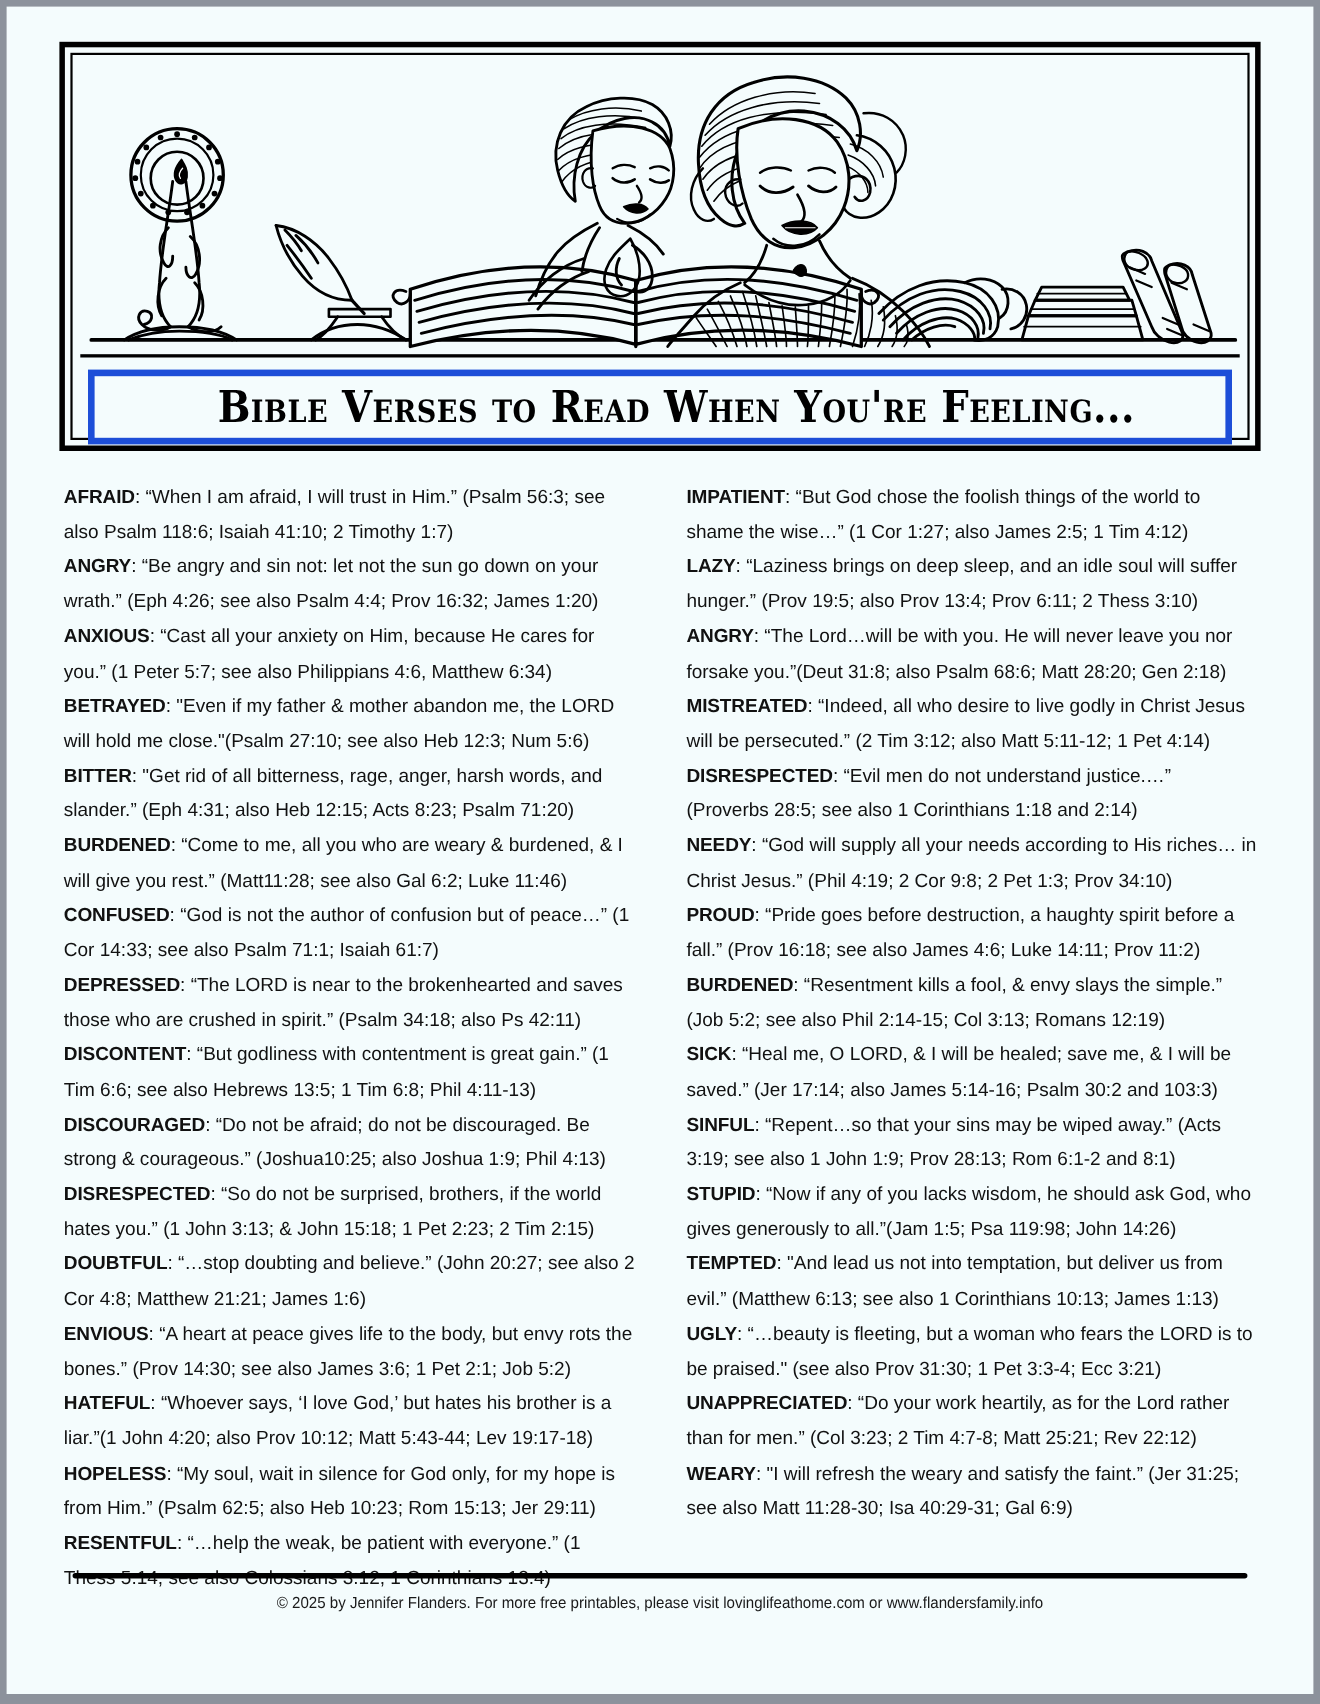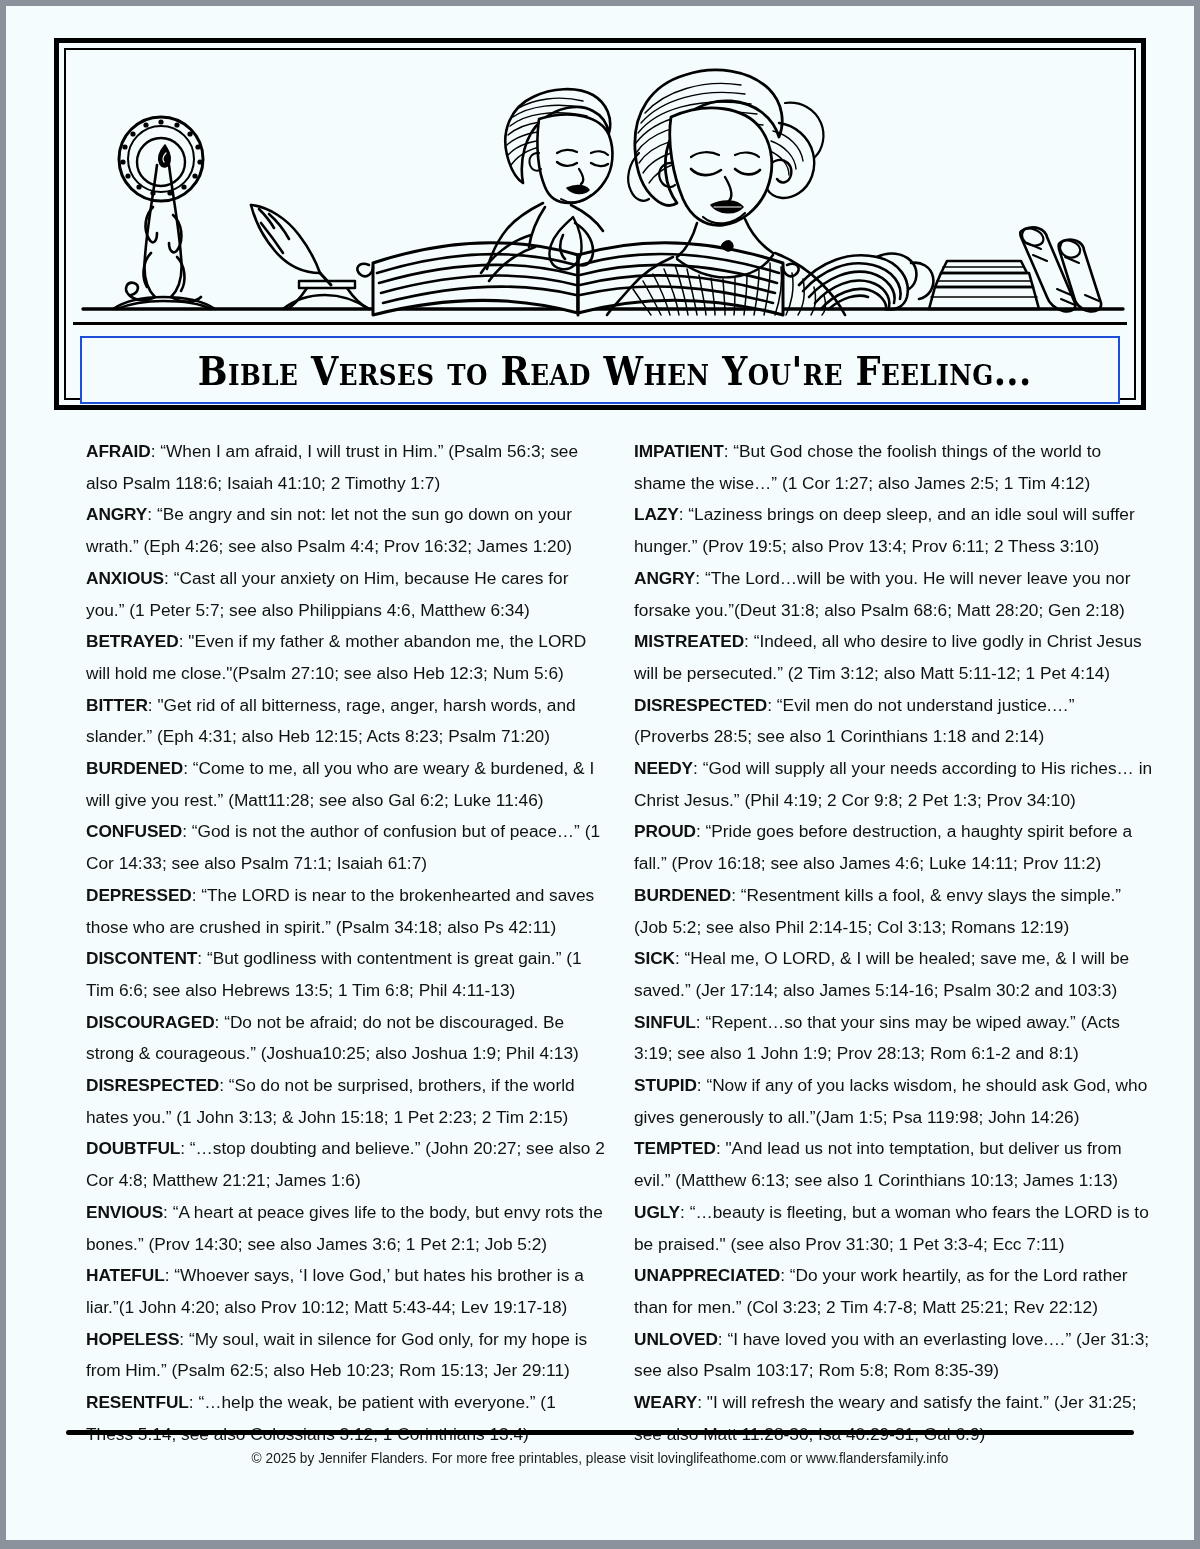--- a/index.html
+++ b/index.html
@@ -60,21 +60,21 @@
   }
   #illus-panel svg { display: block; }
 
   
   #title-panel {
     position: absolute;
     left: 14px;
     right: 14px;
     top: 286px;
     height: 68px;
-    border: 2px solid #1d4ed8;
+    border: 6px solid #1d4ed8;
     box-sizing: border-box;
     display: flex;
     align-items: center;
     justify-content: center;
     background: #f4fcfd;
     padding-left: 30px;
   }
   #title-text {
     font-family: "DejaVu Serif", "Liberation Serif", serif;
     font-size: 40px;
@@ -88,22 +88,21 @@
     transform-origin: center;
   }
 
   
   #columns {
     position: absolute;
     left: 52px;
     top: 430px;
     width: 1086px;
     display: flex;
-    gap: 28px;
-    margin-left: 28px;
+    gap: 46px;
   }
   .col { width: 520px; }
 
   .entry {
     font-size: 17.3px;
     line-height: 31.7px;
     color: #111;
     margin: 0;
     text-align: left;
   }
@@ -419,23 +418,22 @@
       <p class="entry"><span class="term">ANGRY</span><span class="body">: “The Lord…will be with you. He will never leave you nor forsake you.”(Deut 31:8; also Psalm 68:6; Matt 28:20; Gen 2:18)</span></p>
       <p class="entry"><span class="term">MISTREATED</span><span class="body">: “Indeed, all who desire to live godly in Christ Jesus will be persecuted.” (2 Tim 3:12; also Matt 5:11-12; 1 Pet 4:14)</span></p>
       <p class="entry"><span class="term">DISRESPECTED</span><span class="body">: “Evil men do not understand justice.…” (Proverbs 28:5; see also 1 Corinthians 1:18 and 2:14)</span></p>
       <p class="entry"><span class="term">NEEDY</span><span class="body">: “God will supply all your needs according to His riches… in Christ Jesus.” (Phil 4:19; 2 Cor 9:8; 2 Pet 1:3; Prov 34:10)</span></p>
       <p class="entry"><span class="term">PROUD</span><span class="body">: “Pride goes before destruction, a haughty spirit before a fall.” (Prov 16:18; see also James 4:6; Luke 14:11; Prov 11:2)</span></p>
       <p class="entry"><span class="term">BURDENED</span><span class="body">: “Resentment kills a fool, &amp; envy slays the simple.” (Job 5:2; see also Phil 2:14-15; Col 3:13; Romans 12:19)</span></p>
       <p class="entry"><span class="term">SICK</span><span class="body">: “Heal me, O LORD, &amp; I will be healed; save me, &amp; I will be saved.” (Jer 17:14; also James 5:14-16; Psalm 30:2 and 103:3)</span></p>
       <p class="entry"><span class="term">SINFUL</span><span class="body">: “Repent…so that your sins may be wiped away.” (Acts 3:19; see also 1 John 1:9; Prov 28:13; Rom 6:1-2 and 8:1)</span></p>
       <p class="entry"><span class="term">STUPID</span><span class="body">: “Now if any of you lacks wisdom, he should ask God, who gives generously to all.”(Jam 1:5; Psa 119:98; John 14:26)</span></p>
       <p class="entry"><span class="term">TEMPTED</span><span class="body">: "And lead us not into temptation, but deliver us from evil.” (Matthew 6:13; see also 1 Corinthians 10:13; James 1:13)</span></p>
-      <p class="entry"><span class="term">UGLY</span><span class="body">: “…beauty is fleeting, but a woman who fears the LORD is to be praised." (see also Prov 31:30; 1 Pet 3:3-4; Ecc 7:11)</span></p>
+      <p class="entry"><span class="term">UGLY</span><span class="body">: “…beauty is fleeting, but a woman who fears the LORD is to be praised." (see also Prov 31:30; 1 Pet 3:3-4; Ecc 3:21)</span></p>
       <p class="entry"><span class="term">UNAPPRECIATED</span><span class="body">: “Do your work heartily, as for the Lord rather than for men.” (Col 3:23;  2 Tim 4:7-8; Matt 25:21; Rev 22:12)</span></p>
-      <p class="entry"><span class="term">UNLOVED</span><span class="body">: “I have loved you with an everlasting love.…” (Jer 31:3; see also Psalm 103:17; Rom 5:8; Rom 8:35-39)</span></p>
       <p class="entry"><span class="term">WEARY</span><span class="body">: "I will refresh the weary and satisfy the faint.” (Jer 31:25; see also Matt 11:28-30; Isa 40:29-31; Gal 6:9)</span></p>
     </div>
 
   </div>
 
   <div id="rule"></div>
   <div id="footer">© 2025 by Jennifer Flanders. For more free printables, please visit lovinglifeathome.com or www.flandersfamily.info</div>
 
 </div>
 

